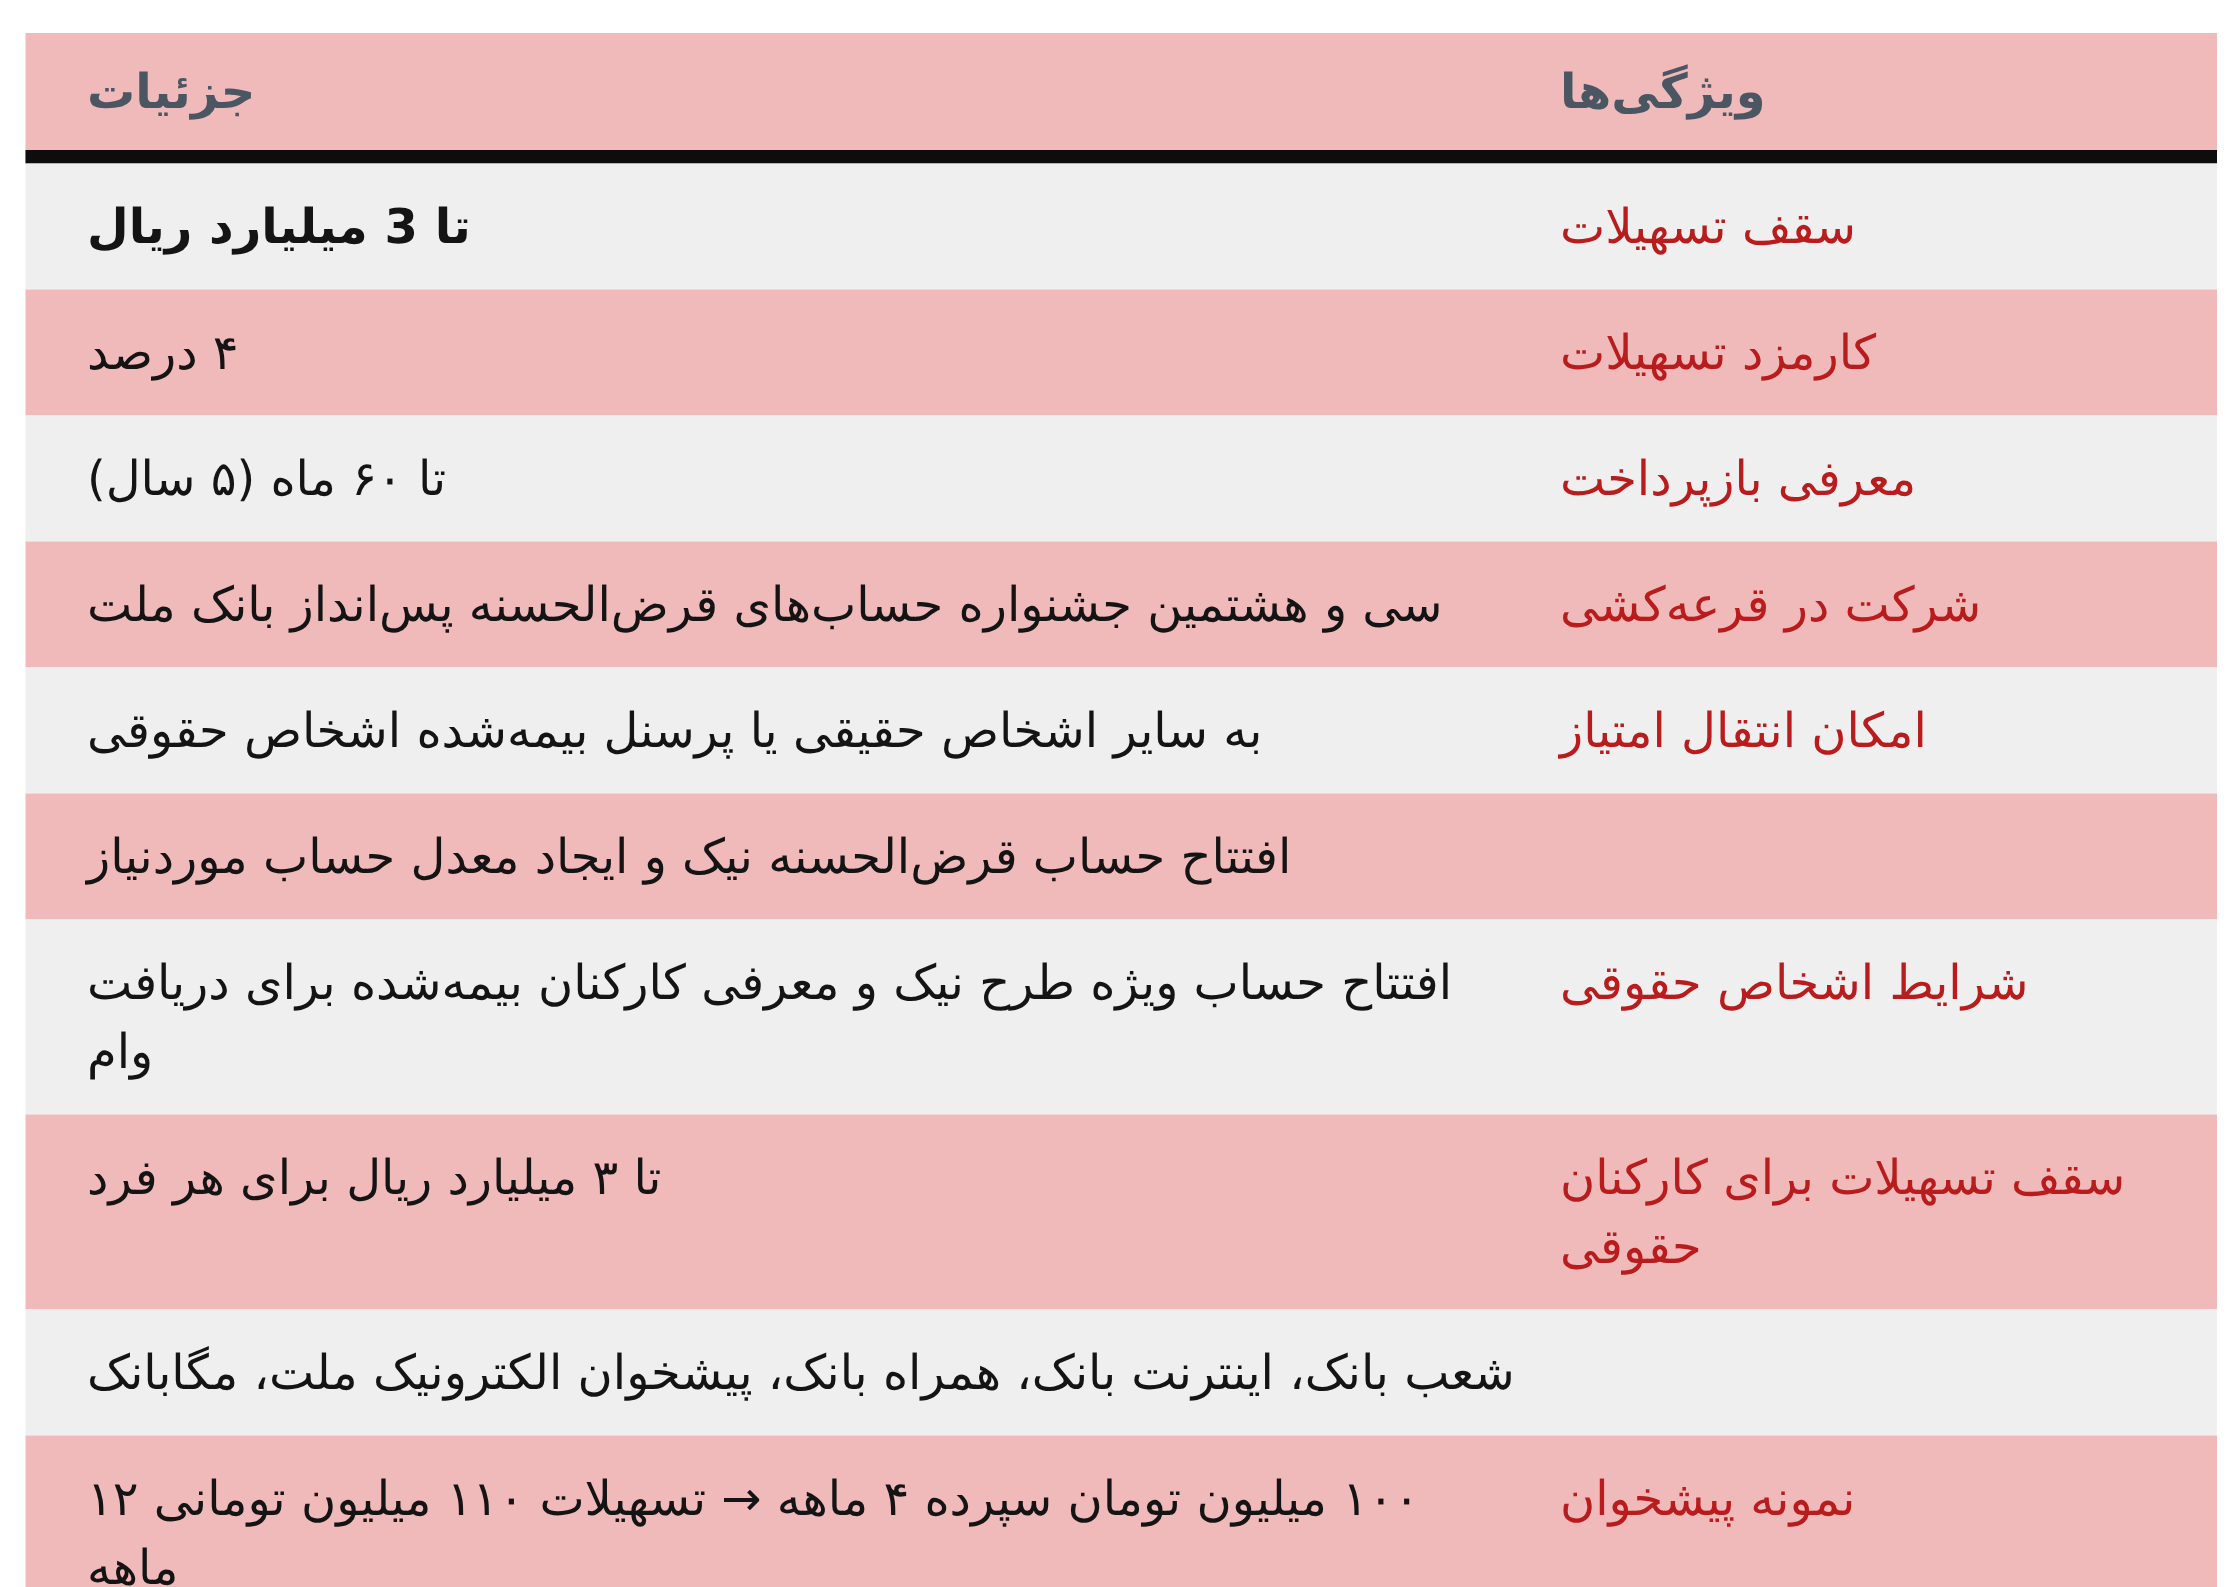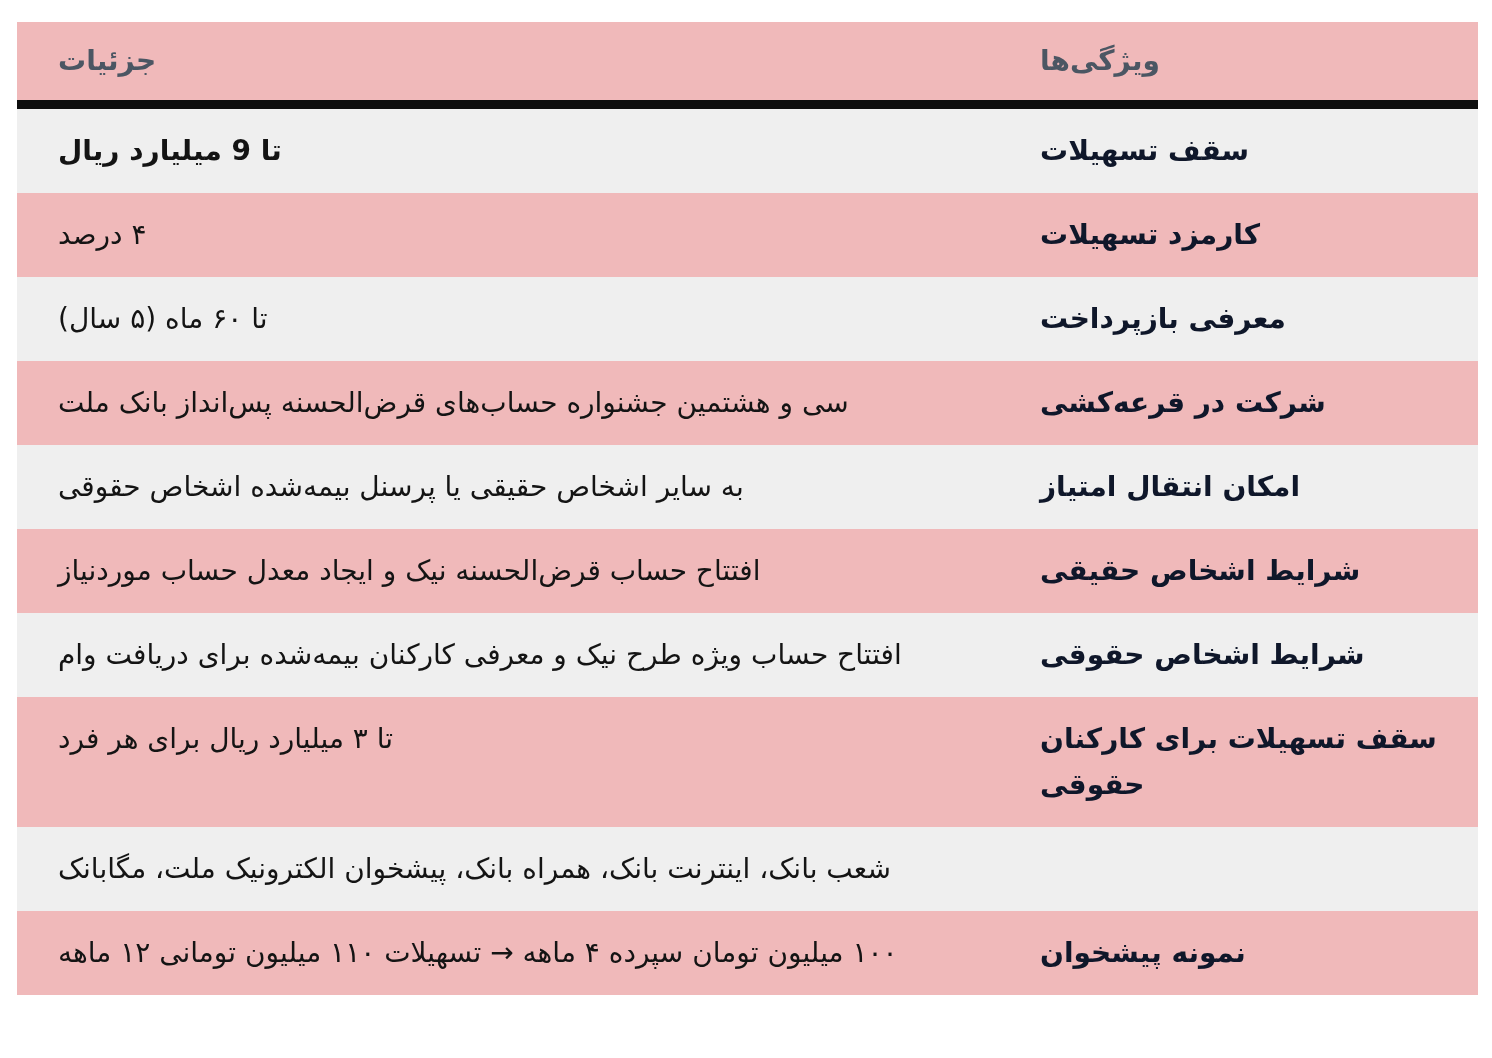--- a/index.html
+++ b/index.html
@@ -21,40 +21,40 @@
   .row-pink { background: #f0b9ba; }
   .row-gray { background: #efefef; }
   .header-row {
     background: #f0b9ba;
     border-bottom: 9px solid #0d0d0d;
   }
   .cell {
     padding-top: 19px;
     padding-bottom: 19px;
     line-height: 46px;
-    font-size: 28px;
+    font-size: 32px;
     color: #141414;
   }
   .header-row .cell {
     padding-top: 16px;
     padding-bottom: 16px;
     color: #4b5663;
     font-weight: bold;
   }
   .detail-cell {
     flex: 1 1 auto;
     padding-left: 41px;
     padding-right: 28px;
   }
   .feature-cell {
     flex: 0 0 472px;
     padding-left: 34px;
     padding-right: 6px;
-    font-weight: bold;
-    color: #0f172a;
+    font-weight: normal;
+    color: #b91c1c;
   }
   .rtl-text {
     display: block;
     direction: rtl;
     unicode-bidi: embed;
     text-align: left;
   }
   .bold { font-weight: bold; }
 </style>
 </head>
@@ -67,21 +67,21 @@
       <div class="cell detail-cell">
         <span class="rtl-text">جزئیات</span>
       </div>
       <div class="cell feature-cell">
         <span class="rtl-text">ویژگی‌ها</span>
       </div>
     </div>
 
     <div class="row row-gray">
       <div class="cell detail-cell">
-        <span class="rtl-text bold">تا 9 میلیارد ریال</span>
+        <span class="rtl-text bold">تا 3 میلیارد ریال</span>
       </div>
       <div class="cell feature-cell">
         <span class="rtl-text">سقف تسهیلات</span>
       </div>
     </div>
 
     <div class="row row-pink">
       <div class="cell detail-cell">
         <span class="rtl-text">۴ درصد</span>
       </div>
@@ -114,23 +114,20 @@
       </div>
       <div class="cell feature-cell">
         <span class="rtl-text">امکان انتقال امتیاز</span>
       </div>
     </div>
 
     <div class="row row-pink">
       <div class="cell detail-cell">
         <span class="rtl-text">افتتاح حساب قرض‌الحسنه نیک و ایجاد معدل حساب موردنیاز</span>
       </div>
-      <div class="cell feature-cell">
-        <span class="rtl-text">شرایط اشخاص حقیقی</span>
-      </div>
     </div>
 
     <div class="row row-gray">
       <div class="cell detail-cell">
         <span class="rtl-text">افتتاح حساب ویژه طرح نیک و معرفی کارکنان بیمه‌شده برای دریافت وام</span>
       </div>
       <div class="cell feature-cell">
         <span class="rtl-text">شرایط اشخاص حقوقی</span>
       </div>
     </div>

